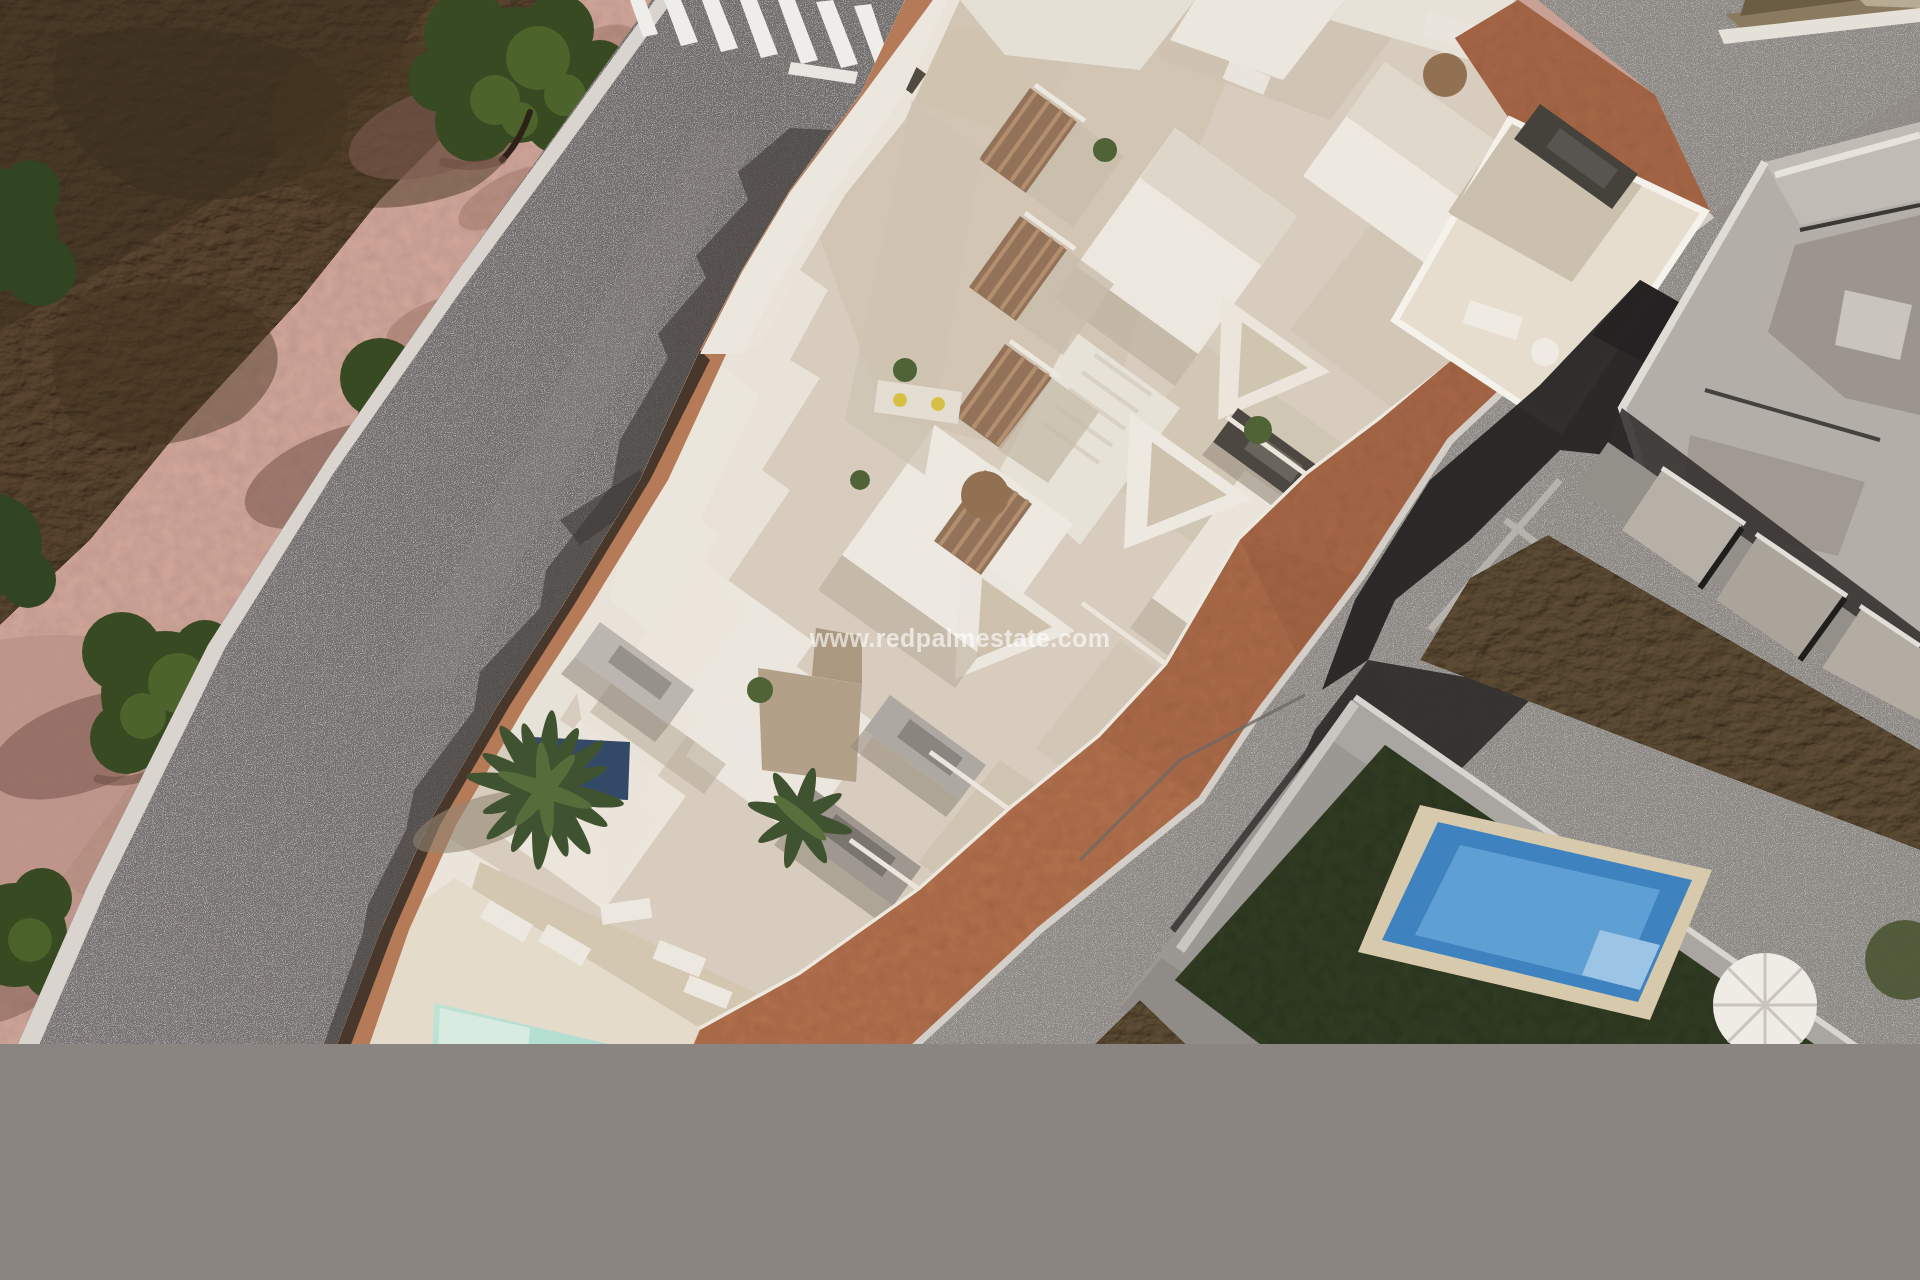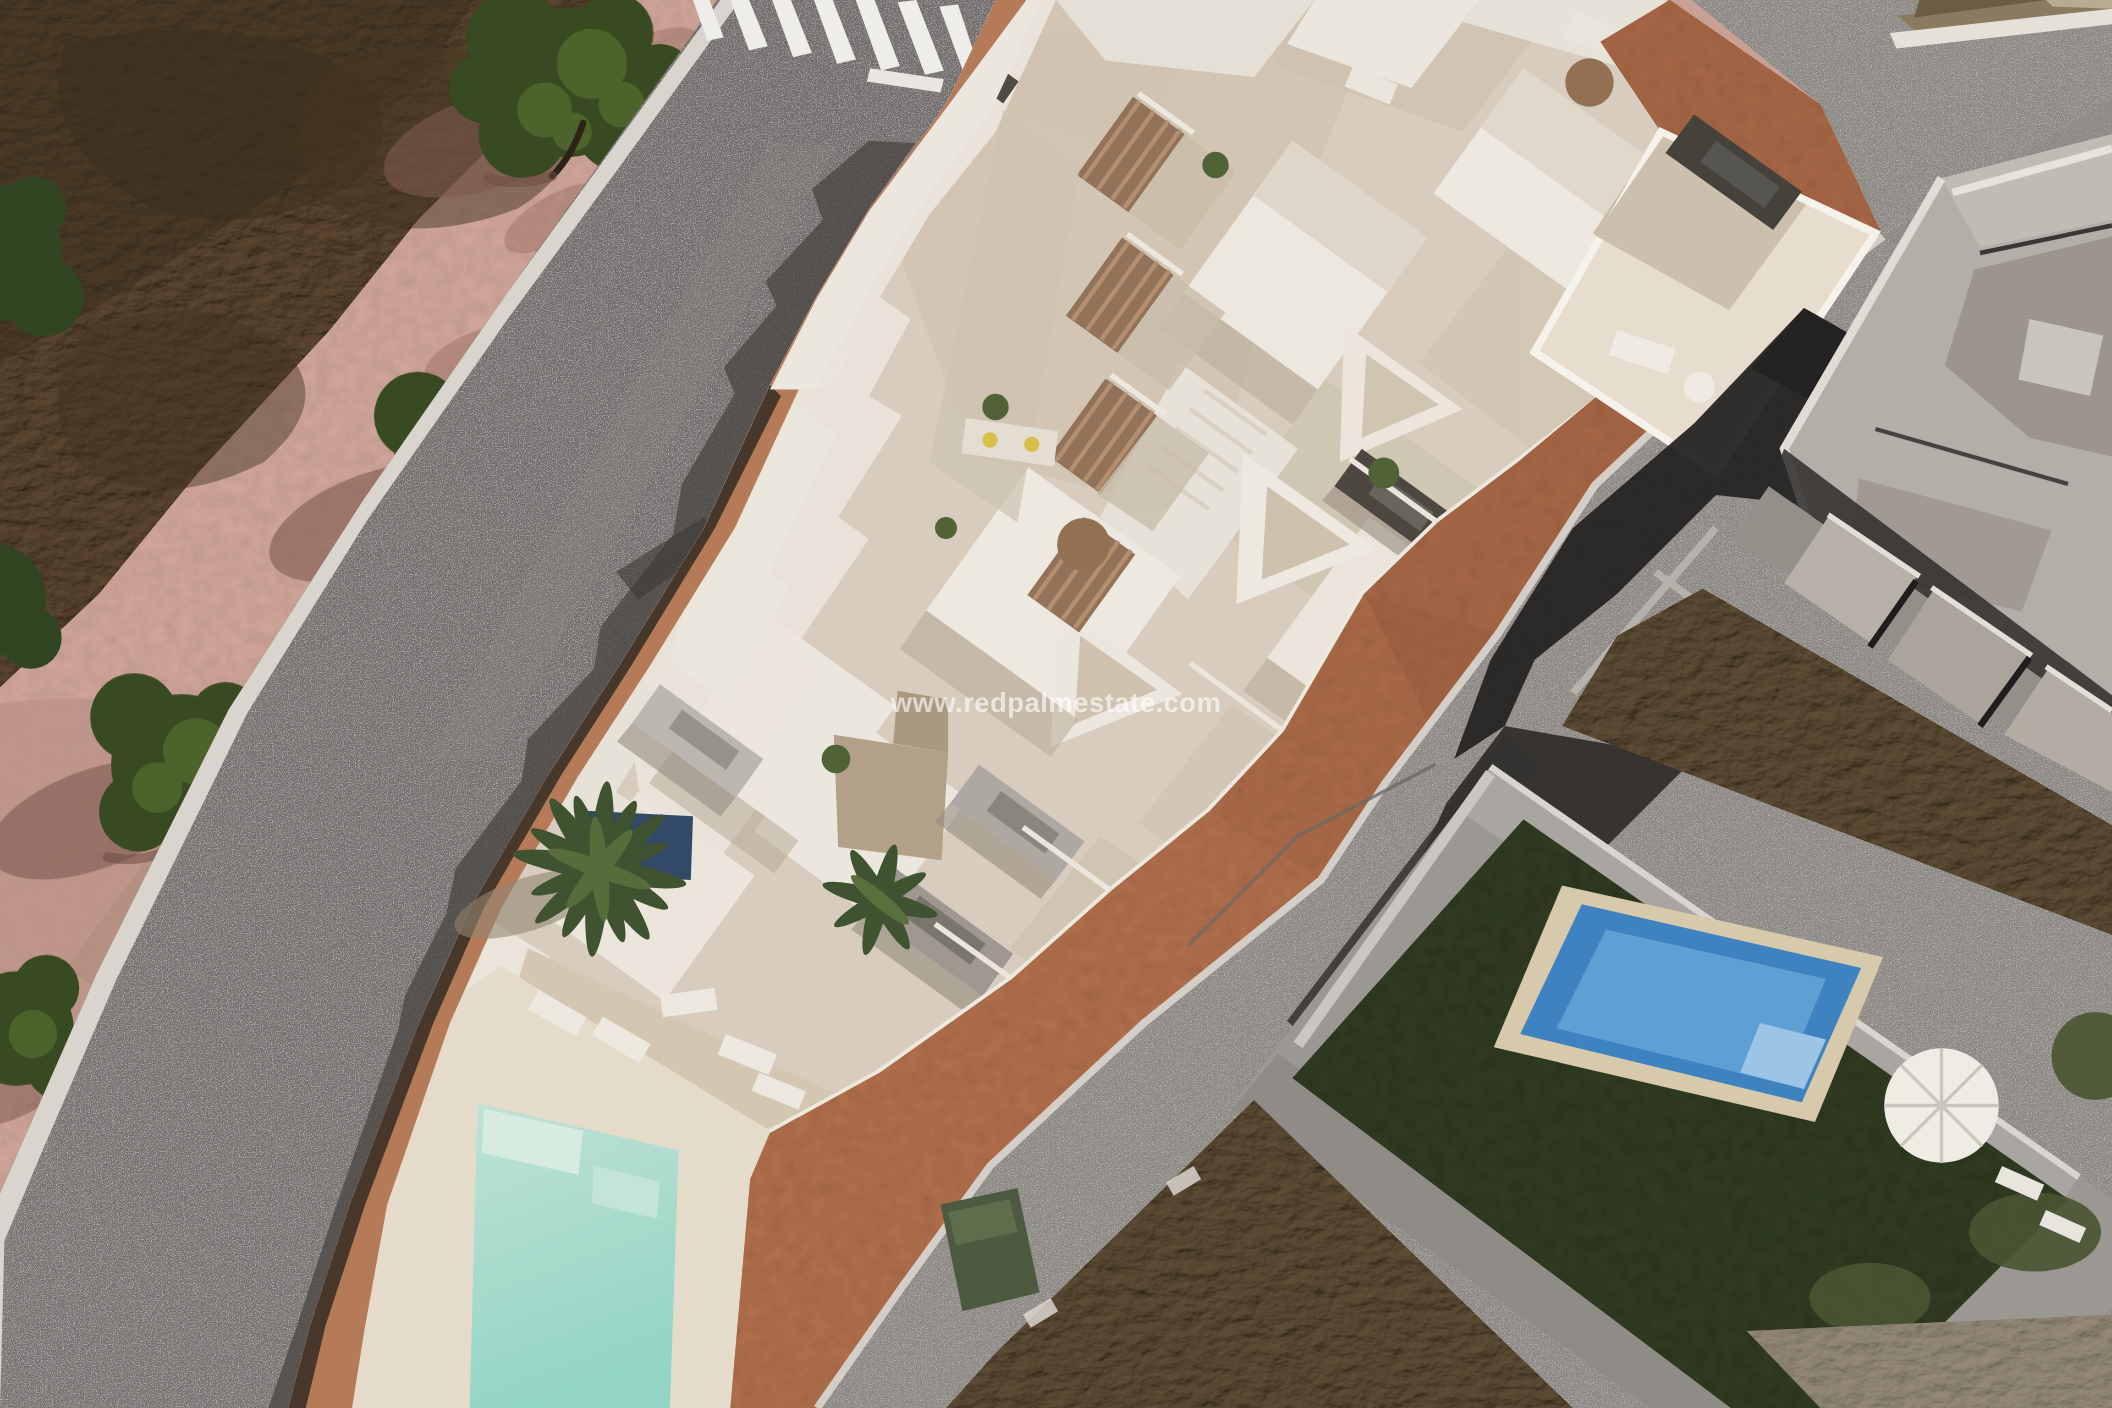--- a/index.html
+++ b/index.html
@@ -1,16 +1,16 @@
 <!DOCTYPE html>
 <html><head>
 <meta charset="utf-8">
 <style>
   html,body{margin:0;padding:0;background:#8a8580;}
-  .scene{position:relative;width:1920px;height:1280px;overflow:hidden;font-family:"Liberation Sans",sans-serif;}
+  .scene{position:relative;width:1920px;height:1044px;overflow:hidden;font-family:"Liberation Sans",sans-serif;}
   svg{display:block;}
 </style>
 </head>
 <body>
 <div class="scene">
 <svg width="1920" height="1280" viewBox="0 0 1920 1280">
 <defs>
   <filter id="noiseRoad" x="-2%" y="-2%" width="104%" height="104%">
     <feTurbulence type="fractalNoise" baseFrequency="0.9" numOctaves="2" seed="7" result="n"></feTurbulence>
     <feColorMatrix in="n" type="matrix" values="0 0 0 0 0.93  0 0 0 0 0.93  0 0 0 0 0.91  0.7 0.7 0.7 0 -1.0" result="sp"></feColorMatrix>

